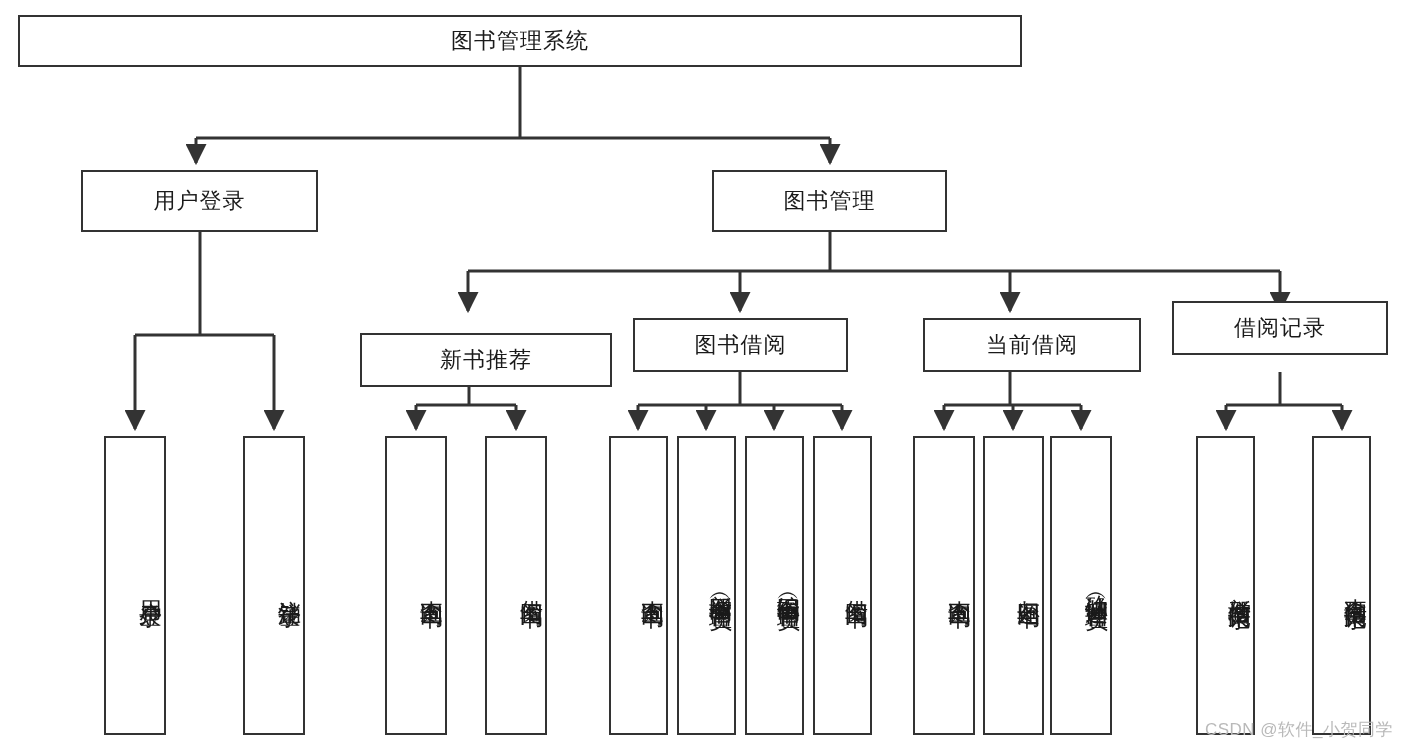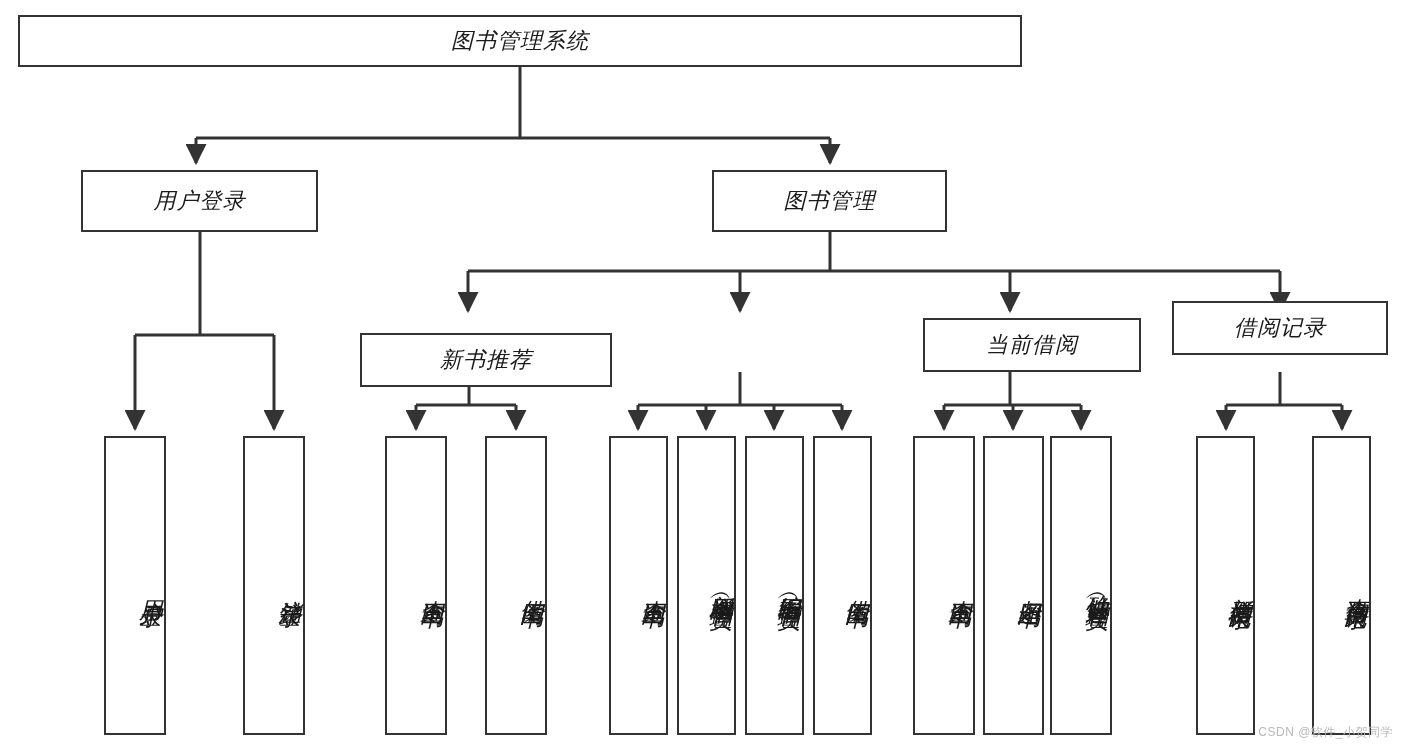--- a/index.html
+++ b/index.html
@@ -47,27 +47,26 @@
     font-size: 23px;
     letter-spacing: 2px;
     padding-top: 8px;
     padding-bottom: 8px;
     align-items: flex-start;
     justify-content: center;
   }
   .node-label {
     display: block;
     white-space: pre-wrap;
-    font-style: italic;
   }
   #watermark {
     position: absolute;
     right: 12px;
     bottom: 6px;
-    font-size: 12px;
+    font-size: 17px;
     color: #b9b9b9;
     letter-spacing: 0.5px;
     white-space: nowrap;
   }
 </style>
 </head>
 <body>
 
 <div id="canvas">
 
@@ -128,20 +127,23 @@
   <div class="node horiz" style="left:81px; top:170px; width:237px; height:62px;">
     <span class="node-label">用户登录</span>
   </div>
   <div class="node horiz" style="left:712px; top:170px; width:235px; height:62px;">
     <span class="node-label">图书管理</span>
   </div>
 
   <div class="node horiz" style="left:360px; top:333px; width:252px; height:54px;">
     <span class="node-label">新书推荐</span>
   </div>
+  <div class="node horiz" style="left:633px; top:318px; width:215px; height:54px;">
+    <span class="node-label">图书借阅</span>
+  </div>
   <div class="node horiz" style="left:923px; top:318px; width:218px; height:54px;">
     <span class="node-label">当前借阅</span>
   </div>
   <div class="node horiz" style="left:1172px; top:301px; width:216px; height:54px;">
     <span class="node-label">借阅记录</span>
   </div>
 
   <div class="node vert" style="left:104px; top:436px; width:62px; height:299px;">
     <span class="node-label">用户登录</span>
   </div>

